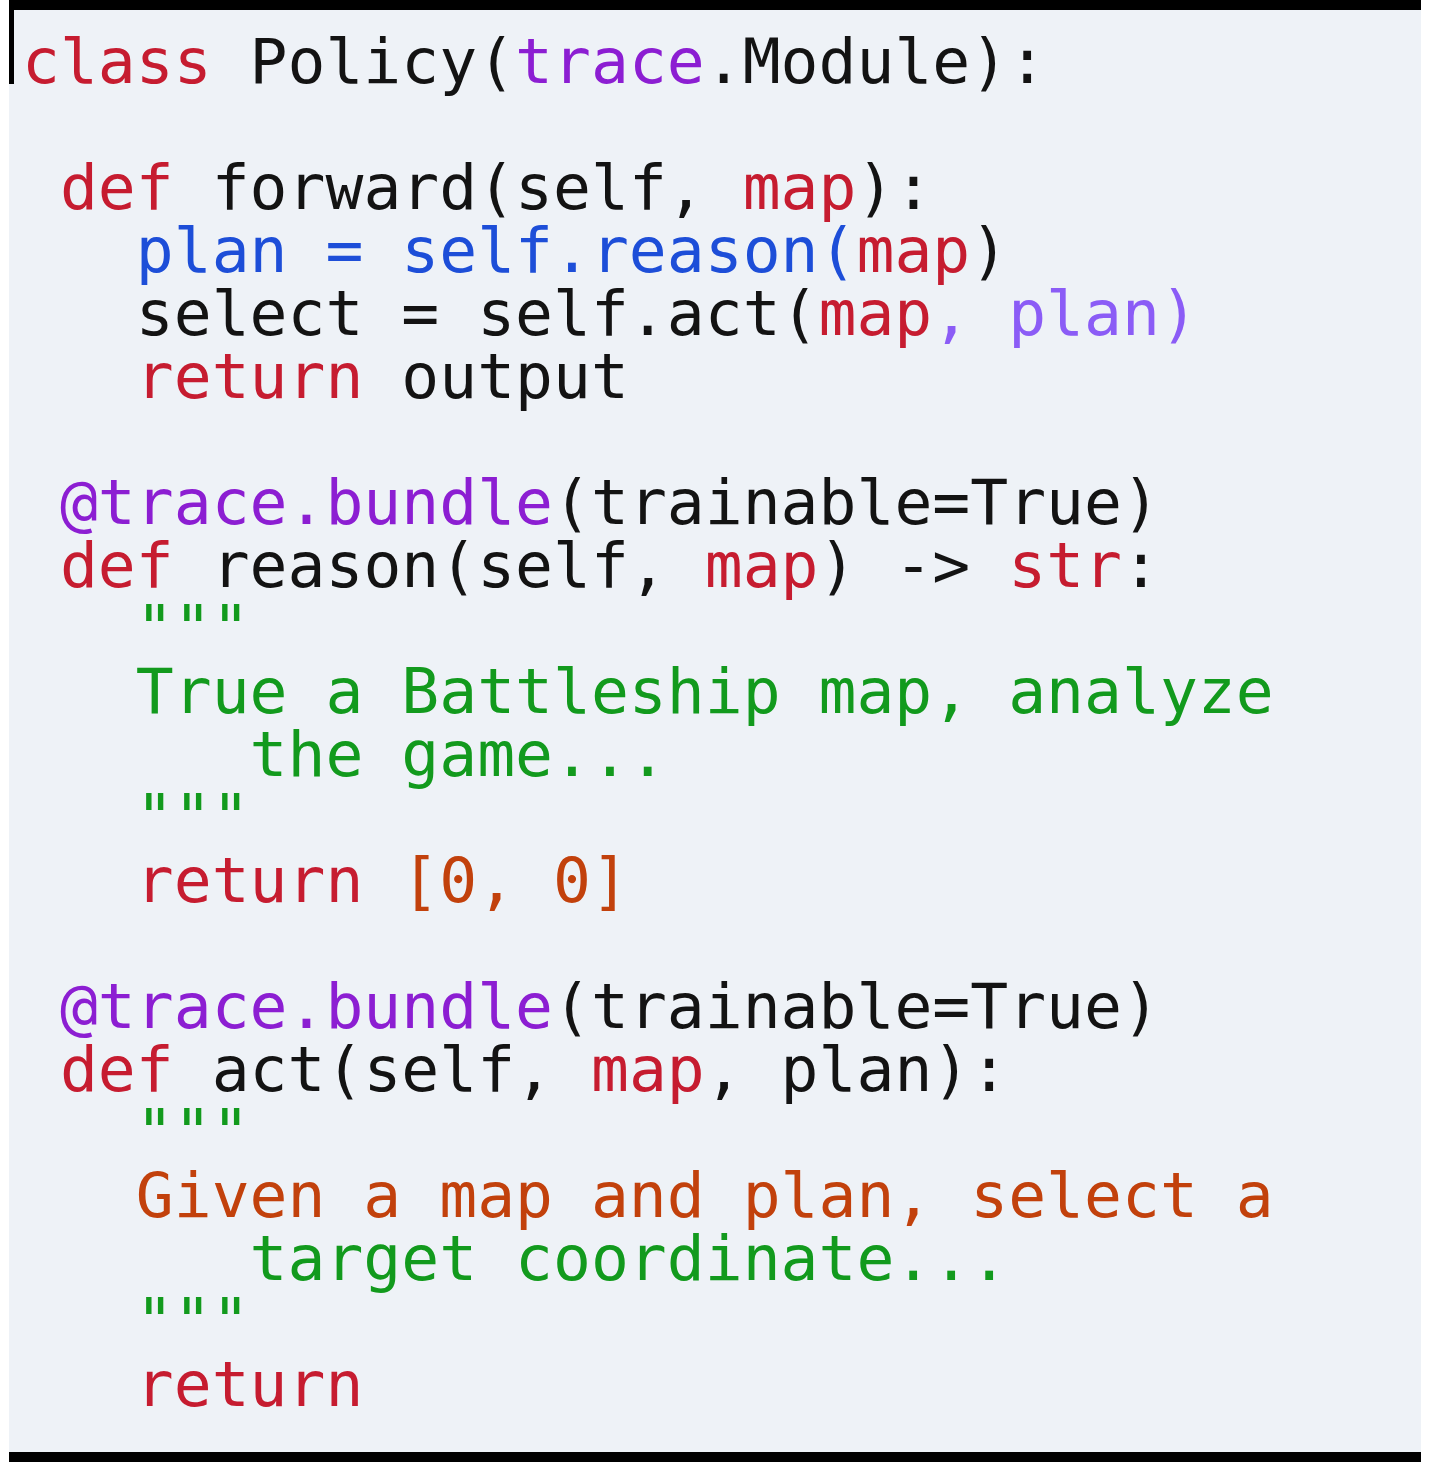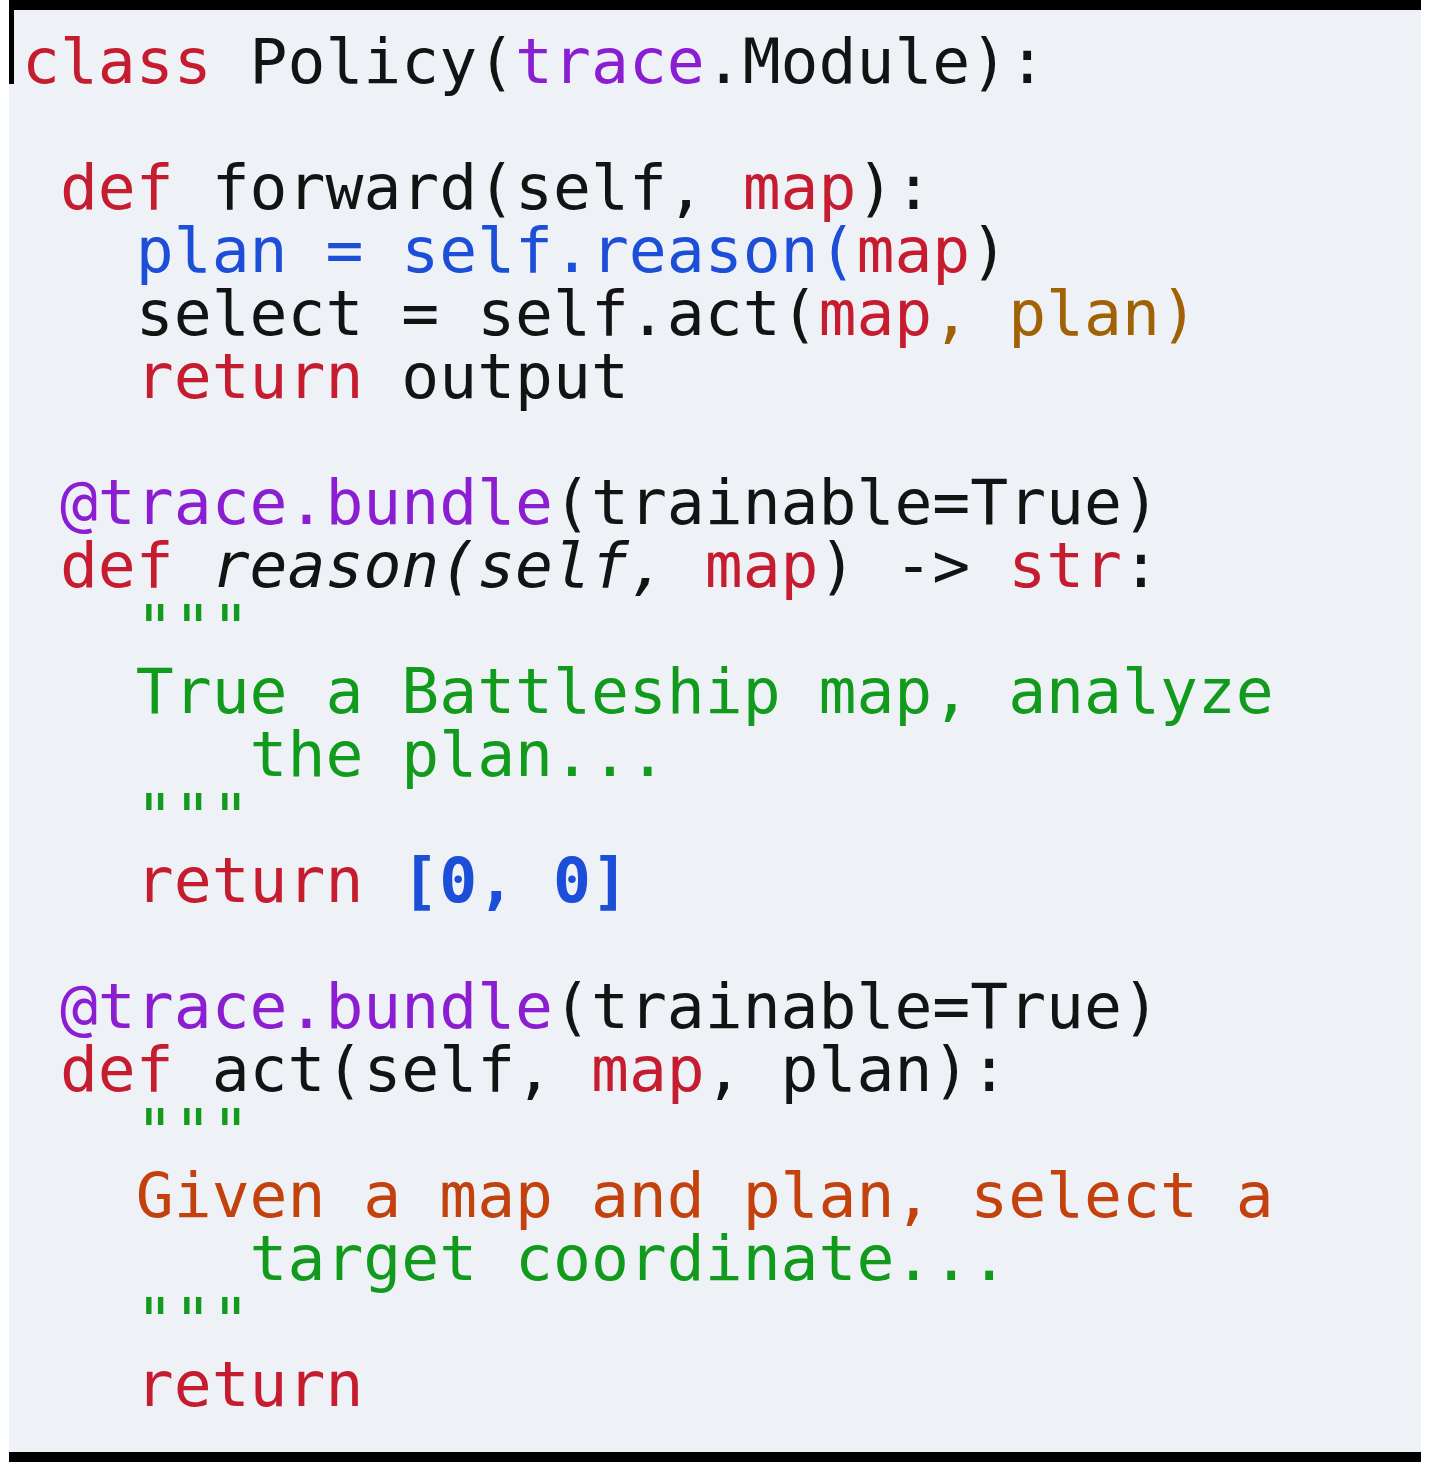--- a/index.html
+++ b/index.html
@@ -43,30 +43,30 @@
 </style>
 </head>
 <body style="background: rgb(255, 255, 255);">
 
 <div class="code-panel" style="background: rgb(238, 242, 247); border-top-color: rgb(0, 0, 0); border-bottom-color: rgb(0, 0, 0);">
   <div class="border-stub"></div>
   <pre class="code"><span style="color: rgb(198, 28, 48);">class</span><span style="color: rgb(19, 19, 19);"> Policy(</span><span style="color: rgb(140, 30, 210);">trace</span><span style="color: rgb(19, 19, 19);">.Module):</span>
 
 <span style="color: rgb(19, 19, 19);"> </span><span style="color: rgb(198, 28, 48);">def</span><span style="color: rgb(19, 19, 19);"> forward(self, </span><span style="color: rgb(198, 28, 48);">map</span><span style="color: rgb(19, 19, 19);">):</span>
 <span style="color: #1d4ed8;">   plan = self.reason(</span><span style="color: rgb(198, 28, 48);">map</span><span style="color: rgb(19, 19, 19);">)</span>
-<span style="color: rgb(19, 19, 19);">   select = self.act(</span><span style="color: rgb(198, 28, 48);">map</span><span style="color: #a16207;">, plan)</span>
+<span style="color: rgb(19, 19, 19);">   select = self.act(</span><span style="color: rgb(198, 28, 48);">map</span><span style="color: #8b5cf6;">, plan)</span>
 <span style="color: rgb(19, 19, 19);">   </span><span style="color: rgb(198, 28, 48);">return</span><span style="color: rgb(19, 19, 19);"> output</span>
 
 <span style="color: rgb(19, 19, 19);"> </span><span style="color: rgb(140, 30, 210);">@trace.bundle</span><span style="color: rgb(19, 19, 19);">(trainable=True)</span>
-<span style="color: rgb(19, 19, 19);"> </span><span style="color: rgb(198, 28, 48);">def</span><span style="color: rgb(19, 19, 19); font-style: italic;"> reason(self, </span><span style="color: rgb(198, 28, 48);">map</span><span style="color: rgb(19, 19, 19);">) -&gt; </span><span style="color: rgb(198, 28, 48);">str</span><span style="color: rgb(19, 19, 19);">:</span>
+<span style="color: rgb(19, 19, 19);"> </span><span style="color: rgb(198, 28, 48);">def</span><span style="color: rgb(19, 19, 19);"> reason(self, </span><span style="color: rgb(198, 28, 48);">map</span><span style="color: rgb(19, 19, 19);">) -&gt; </span><span style="color: rgb(198, 28, 48);">str</span><span style="color: rgb(19, 19, 19);">:</span>
 <span style="color: rgb(18, 154, 29);">   """</span>
 <span style="color: rgb(18, 154, 29);">   True a Battleship map, analyze</span>
-<span style="color: rgb(18, 154, 29);">      the plan...</span>
+<span style="color: rgb(18, 154, 29);">      the game...</span>
 <span style="color: rgb(18, 154, 29);">   """</span>
-<span style="color: rgb(19, 19, 19);">   </span><span style="color: rgb(198, 28, 48);">return</span><span style="color: #1d4ed8; font-weight: bold;"> [0, 0]</span>
+<span style="color: rgb(19, 19, 19);">   </span><span style="color: rgb(198, 28, 48);">return</span><span style="color: #c2410c;"> [0, 0]</span>
 
 <span style="color: rgb(19, 19, 19);"> </span><span style="color: rgb(140, 30, 210);">@trace.bundle</span><span style="color: rgb(19, 19, 19);">(trainable=True)</span>
 <span style="color: rgb(19, 19, 19);"> </span><span style="color: rgb(198, 28, 48);">def</span><span style="color: rgb(19, 19, 19);"> act(self, </span><span style="color: rgb(198, 28, 48);">map</span><span style="color: rgb(19, 19, 19);">, plan):</span>
 <span style="color: rgb(18, 154, 29);">   """</span>
 <span style="color: #c2410c;">   Given a map and plan, select a</span>
 <span style="color: rgb(18, 154, 29); text-align: center;">      target coordinate...</span>
 <span style="color: rgb(18, 154, 29);">   """</span>
 <span style="color: rgb(19, 19, 19);">   </span><span style="color: rgb(198, 28, 48);">return</span>
 </pre>
 </div>

